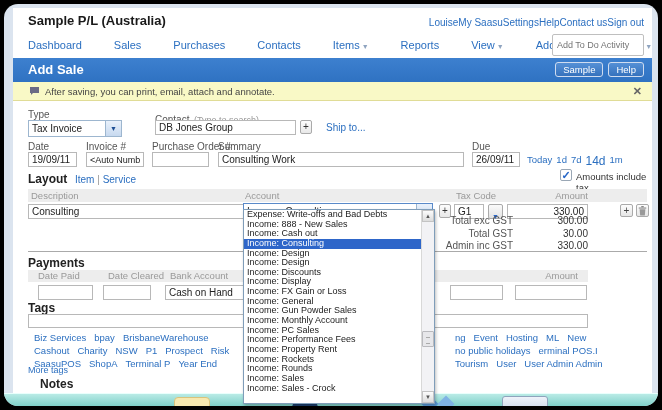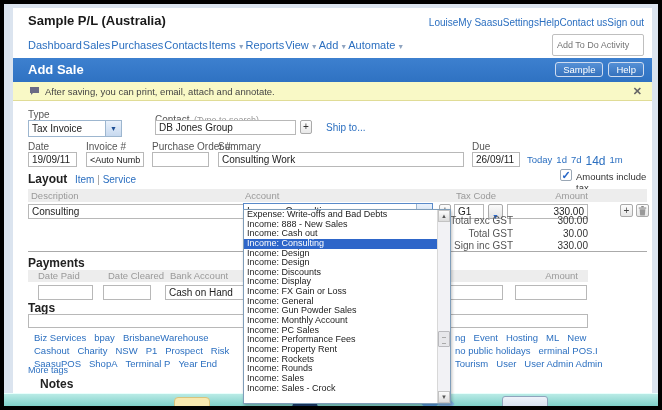--- a/index.html
+++ b/index.html
@@ -1,27 +1,27 @@
 <!DOCTYPE html>
 <html><head>
 <meta charset="utf-8">
 <style>
   * { margin:0; padding:0; box-sizing:border-box; }
   html,body { background:#000; }
   body { font-family:"Liberation Sans", sans-serif; }
   .stage { position:relative; width:662px; height:410px; background:#000; overflow:hidden; }
-  .screen { position:absolute; left:4px; top:4px; right:4px; bottom:4px; background:#dbe4ef; overflow:hidden; }
+  .screen { position:absolute; left:4px; top:4px; right:4px; bottom:4px; background:#dbe4ef; overflow:hidden;border-radius:14px; }
   .content { position:absolute; left:9px; top:4px; right:6px; bottom:13px; background:#fff; }
   .abs { position:absolute; }
 
   
   .title { left:15px; top:5px; font-size:13px; font-weight:bold; color:#1a1a1a; }
   .acct-links { right:8px; top:9px; display:flex; }
   .acct-links span { font-size:10px; color:#2b6fc0; cursor:pointer; }
-  .nav { left:15px; top:31px; display:flex; gap:1px; align-items:center; }
+  .nav { left:15px; top:31px; display:flex; gap:32px; align-items:center; }
   .nav-item { font-size:11px; color:#2b6fc0; cursor:pointer; white-space:nowrap; }
   .nav-item .dd-arrow { font-size:7px; color:#8fa4c0; margin-left:2px; }
   .todo-input { right:8px; top:26px; width:92px; height:17px; border:1px solid #bfbfbf; font-size:9px; padding:10px 4px; color:#444; border-radius:2px; font-family:"Liberation Sans",sans-serif; }
 
   
   .bluebar { left:0; right:0; top:50px; height:24px; background:linear-gradient(#3d80cf,#2f72c2); }
   .bluebar-title { left:15px; top:4px; font-size:13px; font-weight:bold; color:#fff; }
   .bluebar-btns { right:8px; top:4px; display:flex; gap:5px; }
   .bb-btn { font-size:9.5px; color:#fff; background:linear-gradient(#5590d6,#3672bd); border:1px solid #cfdcf0; border-radius:3px; padding:1px 7px; cursor:pointer; }
 
@@ -46,21 +46,21 @@
   
   .sec-title { font-size:12px; font-weight:bold; color:#222; }
   .checkbox { width:12px; height:12px; border:1px solid #9aa7b5; background:#fff; font-size:11px; line-height:11px; color:#2767c8; text-align:center; font-weight:bold; border-radius:2px; cursor:pointer; }
   .band { background:#ededed; }
   .col-h { font-size:9.5px; color:#999; }
   .tot-lbl { font-size:10px; color:#555; text-align:right; }
   .tot-val { font-size:10px; color:#333; text-align:right; }
   .icon-btn { width:13px; height:13px; border:1px solid #aaa; background:linear-gradient(#fdfdfd,#e6e6e6); border-radius:2px; text-align:center; font-size:10px; line-height:11px; color:#444; cursor:pointer; }
 
   
-  .dd-list { left:239px; top:205px; width:208px; height:195px; background:#fff; border:1px solid #7f9db9; z-index:50; box-shadow:1px 2px 3px rgba(0,0,0,.25); }
+  .dd-list { left:239px; top:205px; width:192px; height:195px; background:#fff; border:1px solid #7f9db9; z-index:50; box-shadow:1px 2px 3px rgba(0,0,0,.25); }
   .dd-items { position:absolute; left:0; top:0; right:13px; bottom:0; overflow:hidden; }
   .dd-item { height:9.65px; line-height:9.7px; font-size:9px; padding-left:3px; white-space:nowrap; color:#222; cursor:pointer; }
   .dd-item.selected { background:#2e66c9; color:#fff; }
   .dd-scroll { position:absolute; right:0; top:0; bottom:0; width:13px; background:#f2f2f5; border-left:1px solid #d8d8d8; }
   .dd-sb-btn { position:absolute; left:0; right:0; height:12px; background:linear-gradient(#fcfcfc,#dcdcdc); border:1px solid #c3c3c3; text-align:center; font-size:6px; color:#555; line-height:11px; cursor:pointer; }
   .dd-thumb { position:absolute; left:0; right:0; top:121px; height:16px; background:#e7e7ea; border:1px solid #b9b9bd; border-radius:1px; cursor:grab; }
   .dd-thumb::after { content:""; position:absolute; left:3px; right:3px; top:5px; height:5px; border-top:1px solid #aaa; border-bottom:1px solid #aaa; }
 
   
   .tag-cloud { display:flex; flex-wrap:wrap; column-gap:8px; row-gap:2px; }
@@ -184,21 +184,21 @@
       <div class="abs" style="left:380px;top:207px;width:195px;">
           <div style="display:flex;height:12px;margin-bottom:0.5px;">
           <span class="tot-lbl" style="width:120px;">Total exc GST</span>
           <span class="tot-val" style="width:75px;">300.00</span>
         </div>
           <div style="display:flex;height:12px;margin-bottom:0.5px;">
           <span class="tot-lbl" style="width:120px;">Total GST</span>
           <span class="tot-val" style="width:75px;">30.00</span>
         </div>
           <div style="display:flex;height:12px;margin-bottom:0.5px;">
-          <span class="tot-lbl" style="width:120px;">Sign inc GST</span>
+          <span class="tot-lbl" style="width:120px;">Admin inc GST</span>
           <span class="tot-val" style="width:75px;">330.00</span>
         </div>
         </div>
 
       <div class="abs" style="left:15px;right:5px;top:243px;border-top:1px solid #aaa;"></div>
 
       <div class="abs sec-title" style="left:15px;top:248px;">Payments</div>
       <div class="abs band" style="left:15px;top:262px;width:560px;height:12px;">
         <span class="abs col-h" style="left:10px;top:0;">Date Paid</span>
         <span class="abs col-h" style="left:80px;top:0;">Date Cleared</span>

